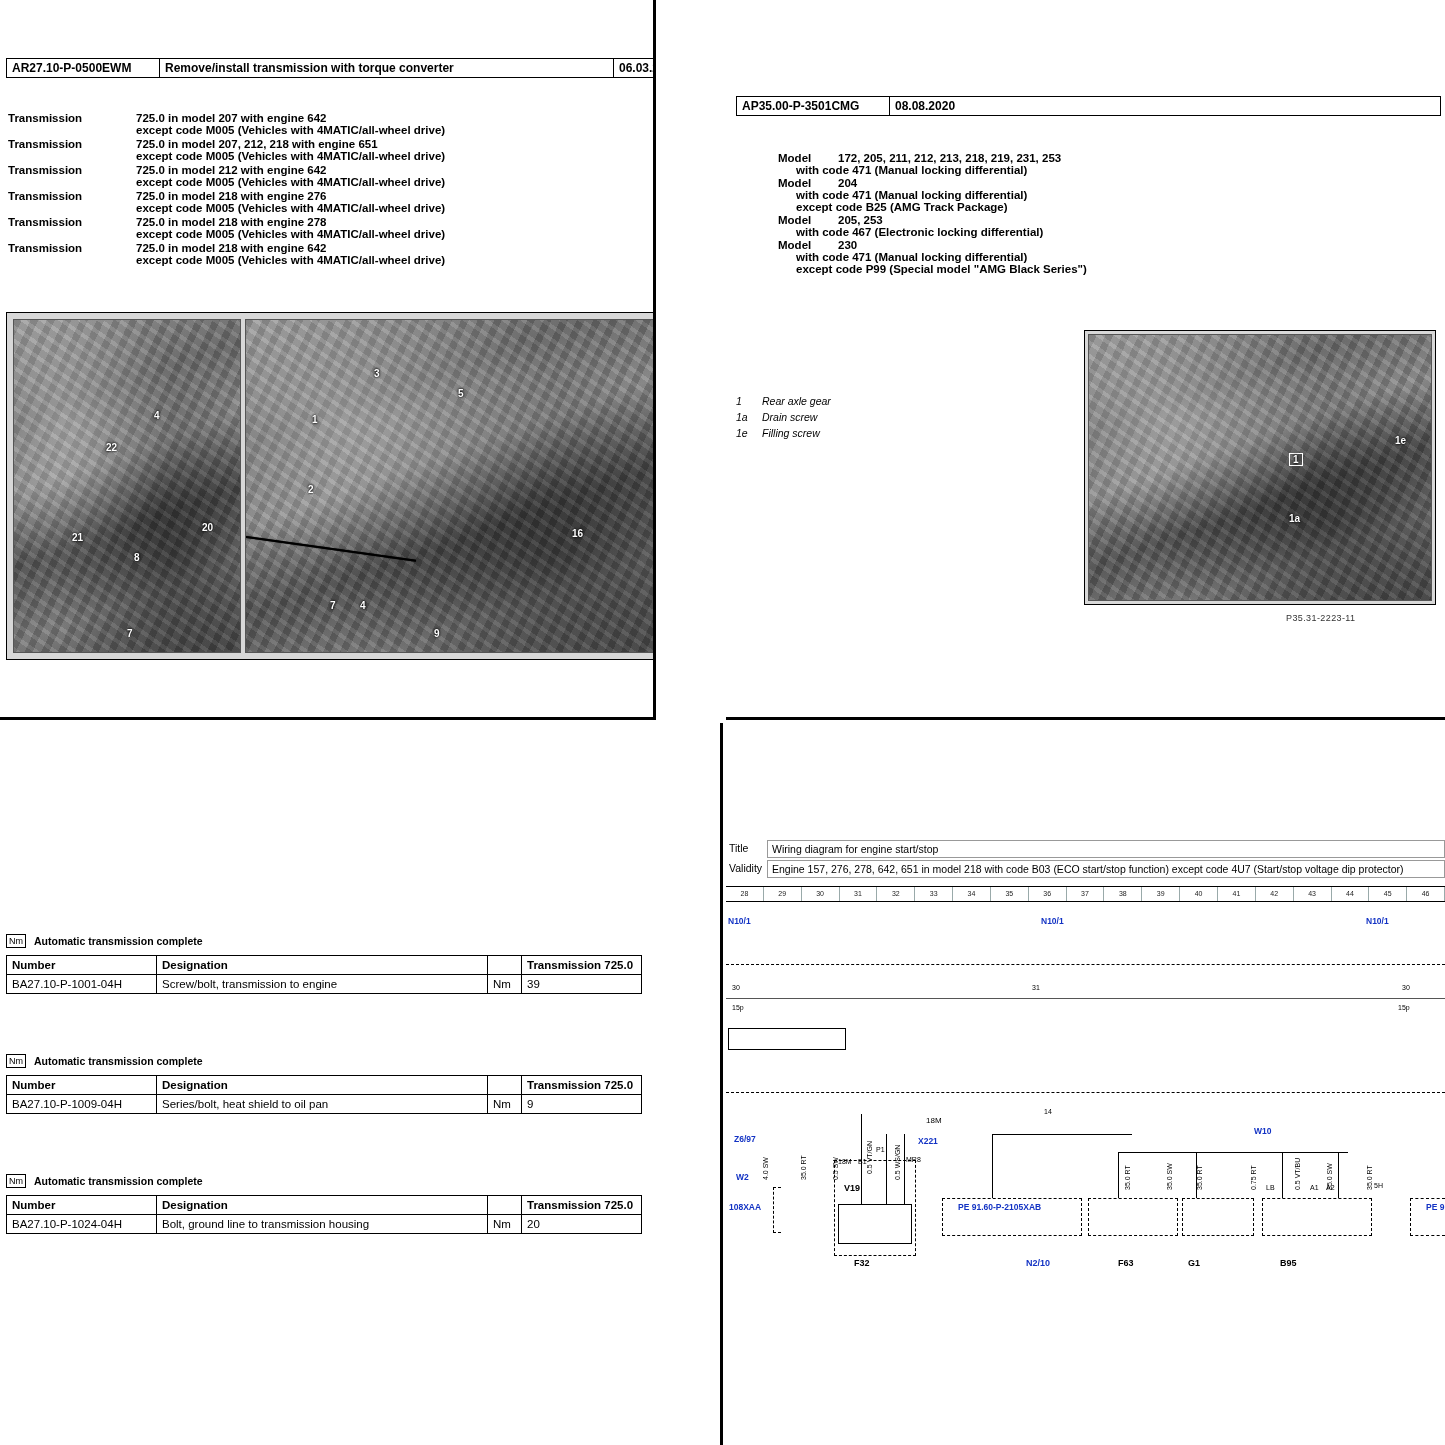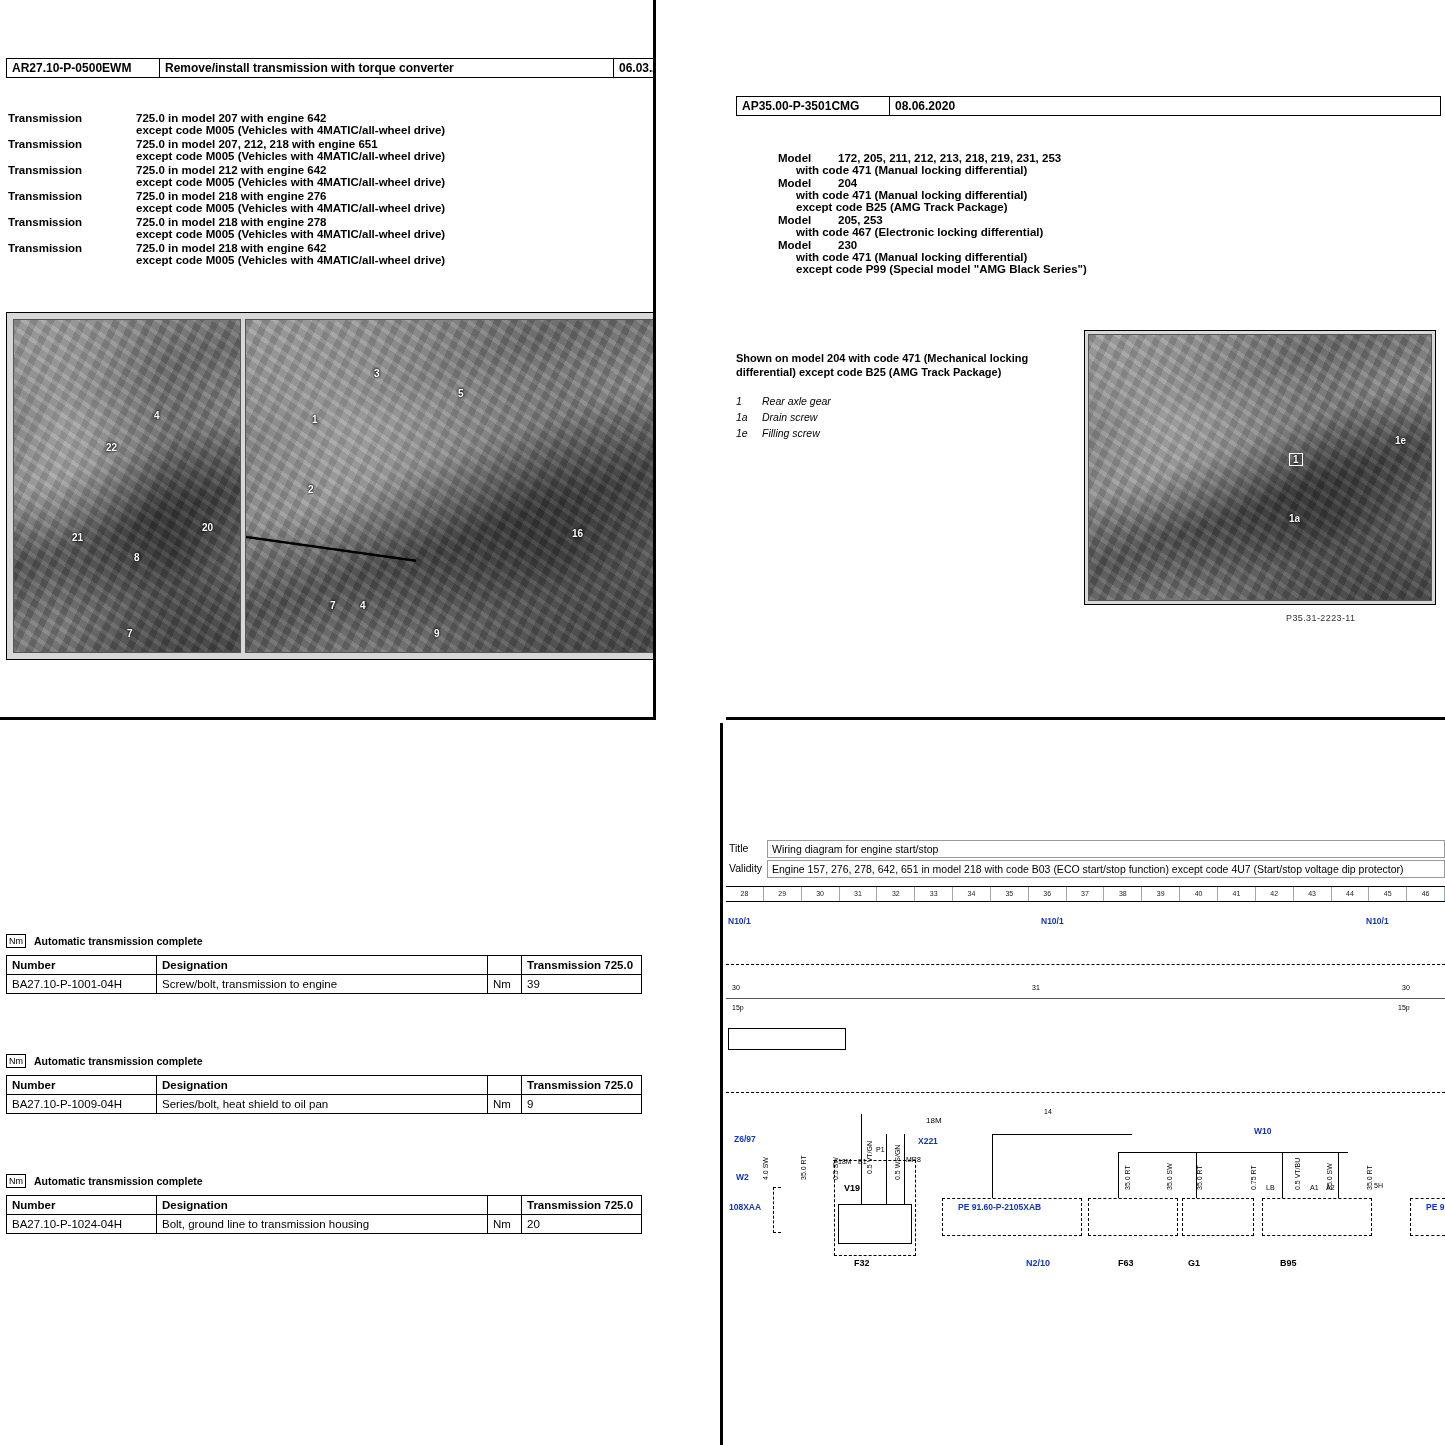--- a/index.html
+++ b/index.html
@@ -303,21 +303,21 @@
         <div class="leader" style="left:-28px; top:212px; width:200px; height:2px; transform:rotate(8deg); background:#000;"></div>
       </div>
     </div>
   </div>
 
   <div class="quad" id="quad-tr">
 
     <div class="header-wrap">
       <div class="doc-header">
         <div class="cell dh-id">AP35.00-P-3501CMG</div>
-        <div class="cell dh-date">08.06.2020</div>
+        <div class="cell dh-date">08.08.2020</div>
       </div>
     </div>
 
     <div id="tr-model-list">
       <div class="model-row">
         <span class="lbl">Model</span><span class="val">172, 205, 211, 212, 213, 218, 219, 231, 253</span>
         <span class="sub">with code 471 (Manual locking differential)</span>
       </div>
       <div class="model-row">
         <span class="lbl">Model</span><span class="val">204</span>
@@ -328,21 +328,20 @@
         <span class="lbl">Model</span><span class="val">205, 253</span>
         <span class="sub">with code 467 (Electronic locking differential)</span>
       </div>
       <div class="model-row">
         <span class="lbl">Model</span><span class="val">230</span>
         <span class="sub">with code 471 (Manual locking differential)</span>
         <span class="sub">except code P99 (Special model "AMG Black Series")</span>
       </div>
     </div>
 
-    <div id="tr-shown">Shown on model 204 with code 471 (Mechanical locking differential) except code B25 (AMG Track Package)</div>
 
     <div id="tr-legend">
       <div class="legend-row">
         <span class="num">1</span><span>Rear axle gear</span>
       </div>
       <div class="legend-row">
         <span class="num">1a</span><span>Drain screw</span>
       </div>
       <div class="legend-row">
         <span class="num">1e</span><span>Filling screw</span>

